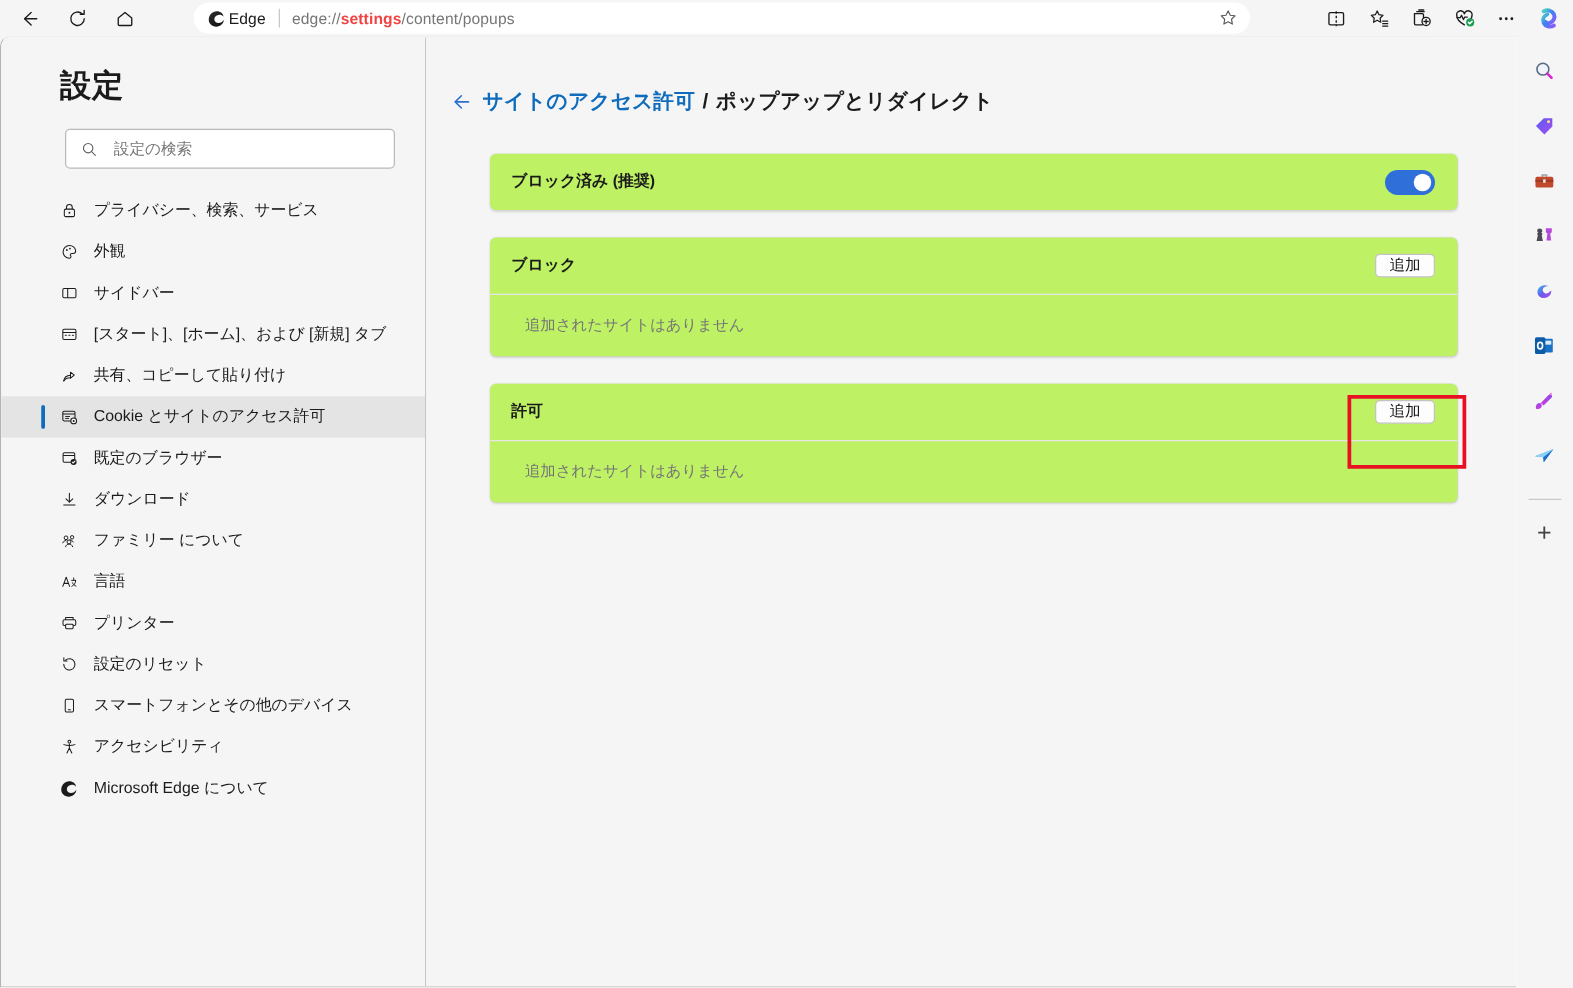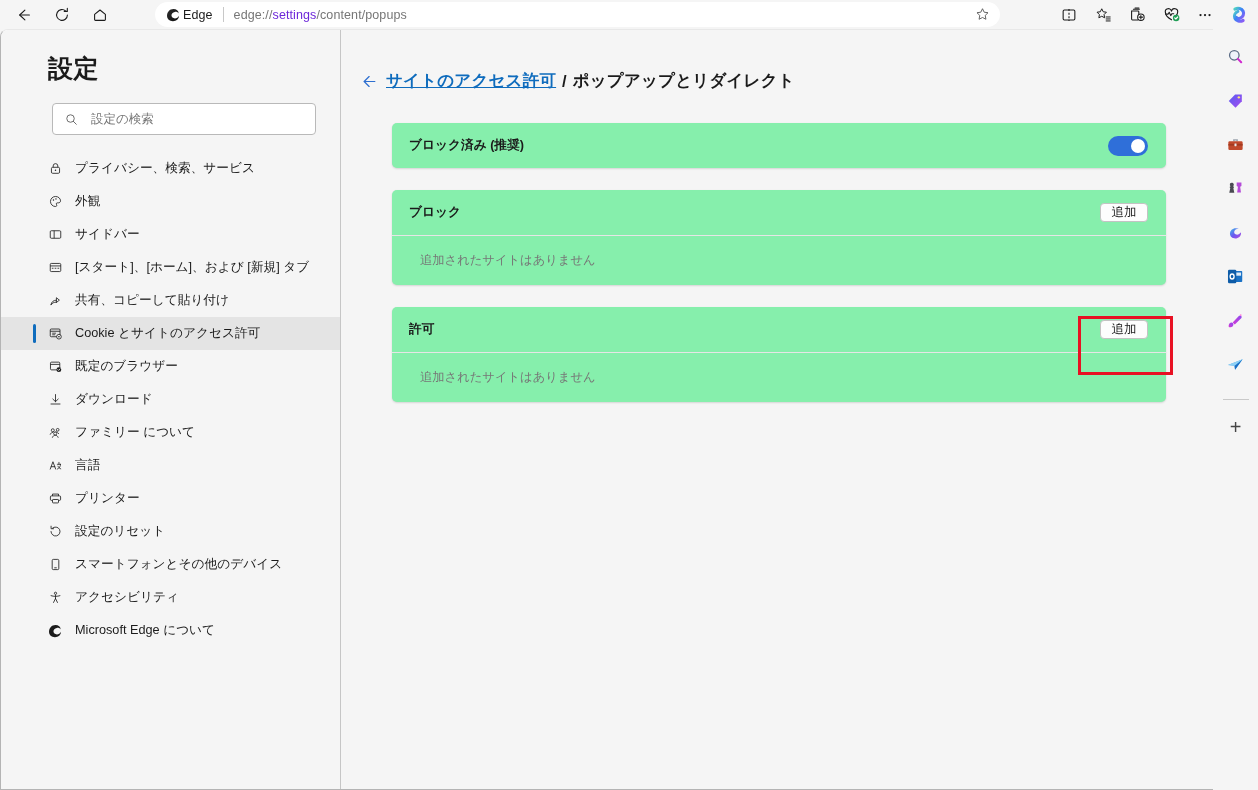--- a/index.html
+++ b/index.html
@@ -41,21 +41,21 @@
     padding: 0 6px 0 8px;
   }
   .edge-badge { display: flex; align-items: center; gap: 2px; flex: 0 0 auto; padding-left: 2px;}
   .edge-badge-text {
     font-size: 12.5px; color: #1b1b1b; letter-spacing: .1px;
   }
   .omni-sep {
     width: 1px; height: 15px; background: #c8c8c8; margin: 0 10px 0 10px; flex: 0 0 auto;
   }
   .url { font-size: 12.5px; color: #767676; white-space: nowrap; letter-spacing:.1px;}
-  .url b { color: #6d28d9; font-weight: 400; }
+  .url b { color: #ef4444; font-weight: 700; }
   .omni-star { margin-left: auto; width: 24px; height: 22px; display:flex; align-items:center; justify-content:center; }
 
   .tb-right {
     position: absolute; right: 0; top: 0; height: 29px;
     display: flex; align-items: center; gap: 0px; padding-right: 2px;
   }
   .tb-right .tb-btn { width: 34px; }
 
   
   .edgebar {
@@ -143,28 +143,28 @@
     padding-top: 40px;
     position: relative;
     overflow: hidden;
   }
   .crumb {
     display: flex; align-items: center;
     padding-left: 19px; margin-bottom: 31px;
   }
   .crumb-back { width: 26px; flex: 0 0 26px; display:flex; align-items:center; }
   .crumb-link {
-    font-size: 16.5px; color: #0f6cbd; font-weight: 600; letter-spacing: .2px; text-decoration: underline;
+    font-size: 16.5px; color: #0f6cbd; font-weight: 600; letter-spacing: .2px;
   }
   .crumb-sep { font-size: 16.5px; color: #1b1b1b; font-weight: 600; margin: 0 6px; }
   .crumb-cur { font-size: 16.5px; color: #1b1b1b; font-weight: 600; letter-spacing: .2px; }
 
   .cards { padding-left: 51px; padding-right: 47px; }
   .card {
-    background: #86efac;
+    background: #bef264;
     border-radius: 5px;
     box-shadow: 0 1px 2px rgba(0,0,0,.13), 0 0 1px rgba(0,0,0,.06);
     margin-bottom: 22px;
   }
   .card-row {
     height: 45px;
     display: flex; align-items: center;
     padding: 0 18px 0 17px;
   }
   .card-row .row-label { font-size: 12.7px; color: #1b1b1b; font-weight: 600; }

